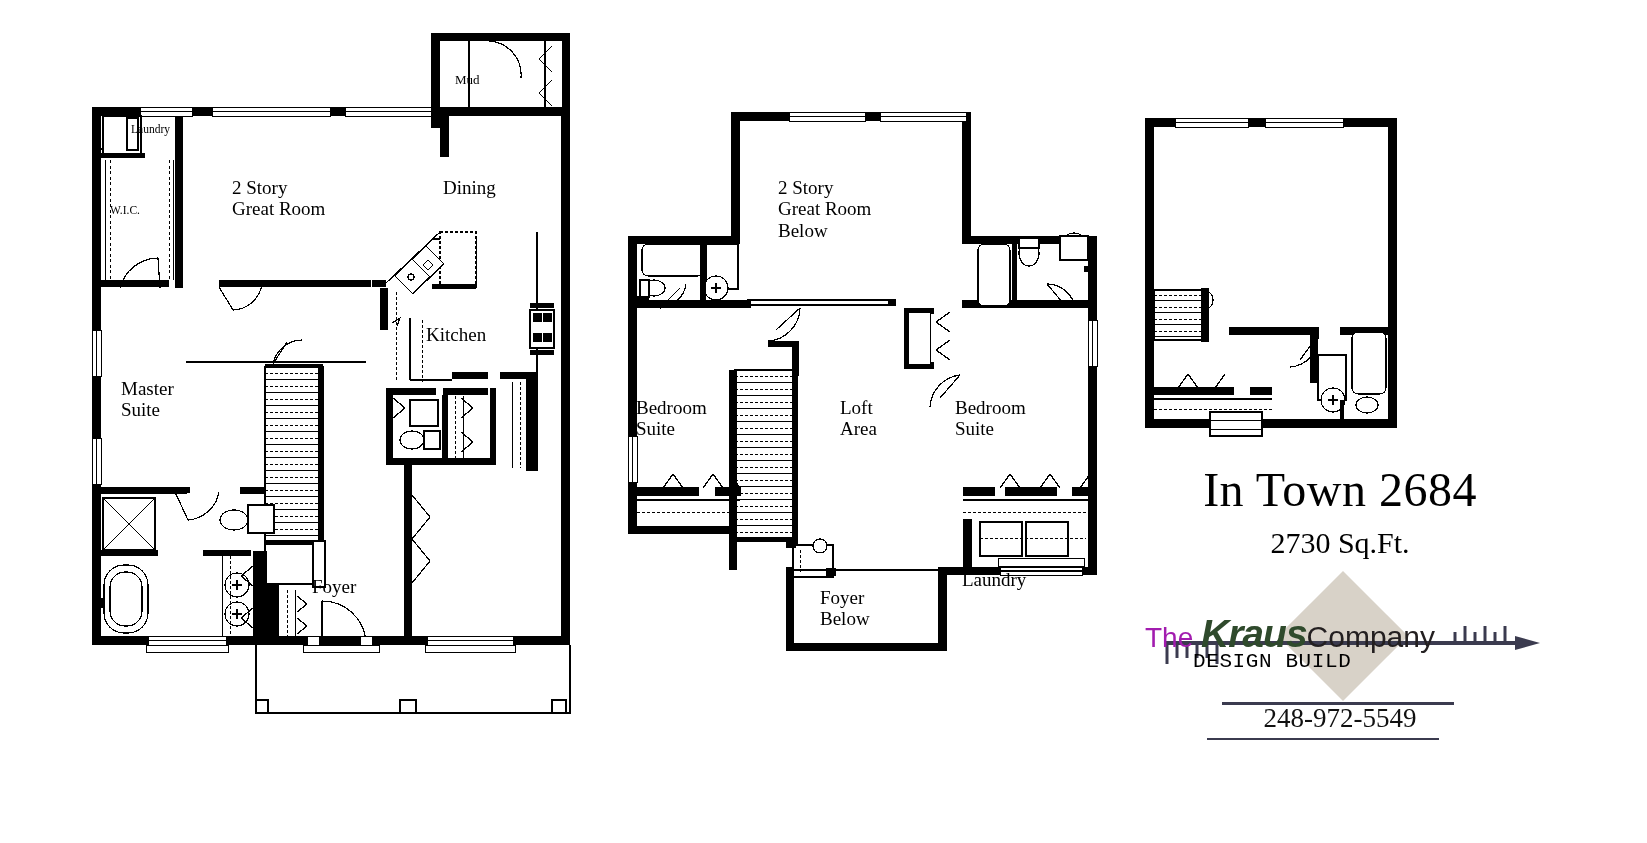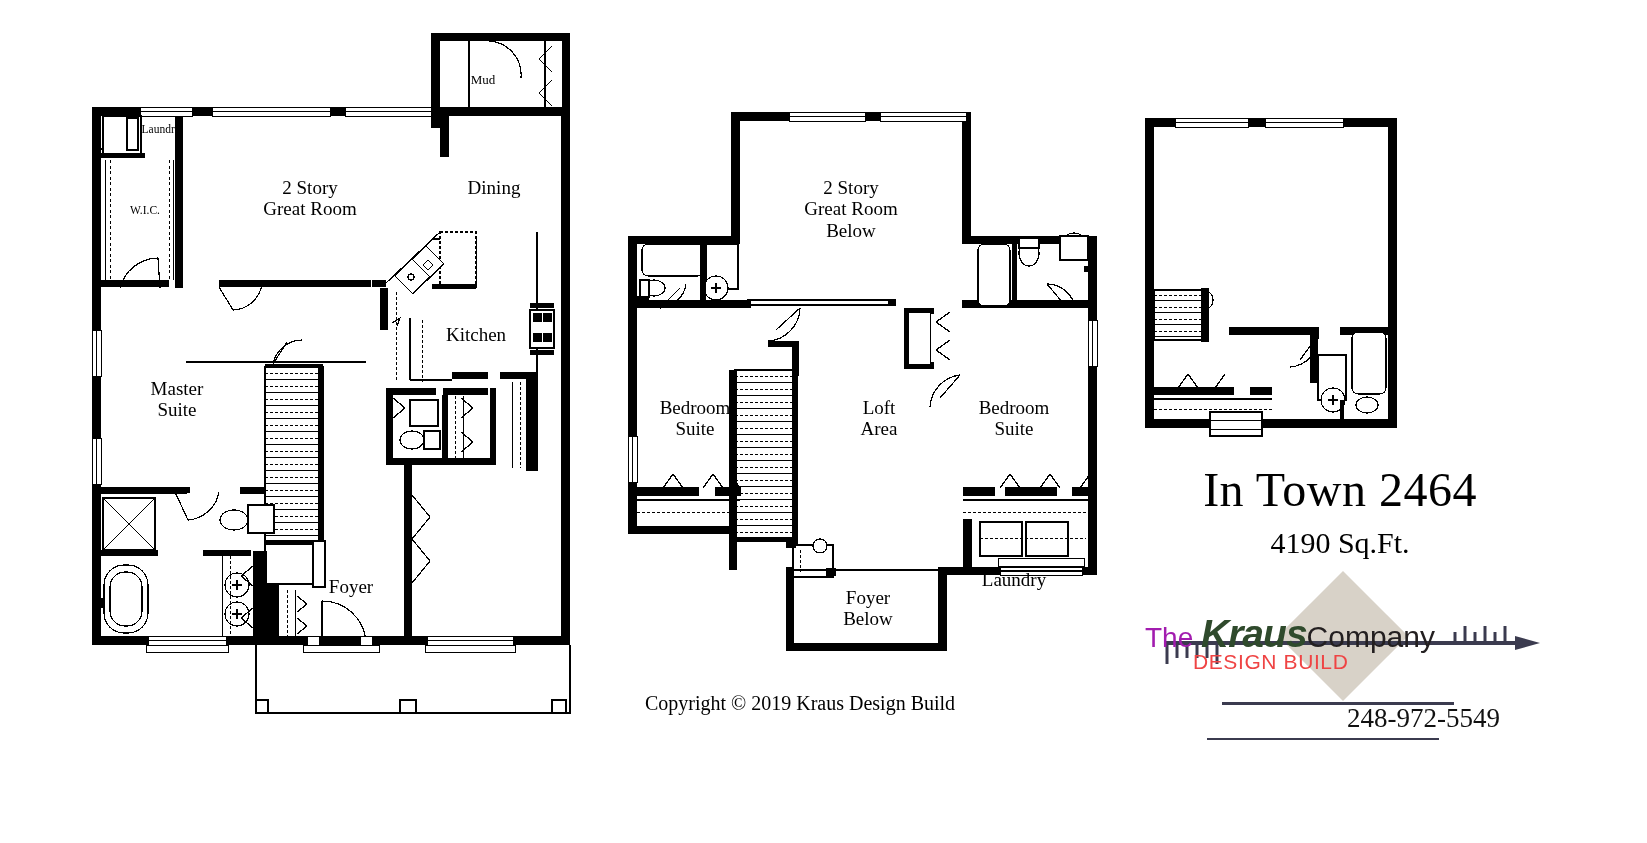--- a/index.html
+++ b/index.html
@@ -24,21 +24,20 @@
     left: 0;
     top: 0;
     width: 1647px;
     height: 843px;
   }
   
   .lbl {
     position: absolute;
     font-family: "Liberation Serif", serif;
     color: #000;
-    text-align: center;
     line-height: 1.12;
     white-space: pre;
     pointer-events: none;
   }
   .lbl-room   { font-size: 19px; }
   .lbl-small  { font-size: 13px; }
   .lbl-tiny   { font-size: 11.5px; }
   .lbl-flex   { font-size: 18px; line-height: 1.35; }
 
   .title-main {
@@ -111,24 +110,24 @@
   .logo-company {
     font-family: "Liberation Sans", sans-serif;
     font-size: 30px;
     color: #231f20;
     vertical-align: baseline;
   }
   .logo-db {
     position: absolute;
     left: 48px;
     top: 62px;
-    font-family: Liberation Sans, sans-serif;
+    font-family: Liberation Mono, monospace;
     font-size: 21px;
     letter-spacing: 0.6px;
-    color: #ef4444;
+    color: #000000;
     white-space: nowrap;
   }
   .phone-line {
     position: absolute;
     left: 1222px;
     top: 702px;
     width: 232px;
     height: 3px;
     background: #3b3b4f;
   }
@@ -138,21 +137,21 @@
     top: 738px;
     width: 232px;
     height: 2px;
     background: #3b3b4f;
   }
   .phone-num {
     position: absolute;
     left: 1180px;
     top: 703px;
     width: 320px;
-    text-align: right;
+    text-align: center;
     font-family: "Liberation Serif", serif;
     font-size: 27px;
     color: #111;
     white-space: nowrap;
   }
 </style>
 </head>
 <body>
 
 <div id="page">
@@ -758,24 +757,23 @@
 Suite</div>
   <div class="lbl lbl-room" style="left:840px; top:397px; width:78px;">Loft
 Area</div>
   <div class="lbl lbl-room" style="left:955px; top:397px; width:118px;">Bedroom
 Suite</div>
   <div class="lbl lbl-room" style="left:962px; top:569px; width:104px;">Laundry</div>
   <div class="lbl lbl-room" style="left:820px; top:587px; width:96px;">Foyer
 Below</div>
 
 
-  <div class="title-main" style="left:1140px; top:462px; width:400px;">In Town 2464</div>
-  <div class="title-sub" style="left:1140px; top:526px; width:400px;">4190 Sq.Ft.</div>
-
-  <div class="copyright" style="left:600px; top:690px; width:400px;">Copyright © 2019 Kraus Design Build</div>
+  <div class="title-main" style="left:1140px; top:462px; width:400px;">In Town 2684</div>
+  <div class="title-sub" style="left:1140px; top:526px; width:400px;">2730 Sq.Ft.</div>
+
 
   <div id="logo-block">
     <div class="logo-diamond"></div>
 
     <svg style="position:absolute; left:0; top:0; width:400px; height:110px;" viewBox="0 0 400 110">
 
       <line x1="20" y1="55" x2="370" y2="55" stroke="#3b3b4f" stroke-width="4"></line>
 
       <polygon points="370,48 395,55 370,62" fill="#3b3b4f"></polygon>
 

